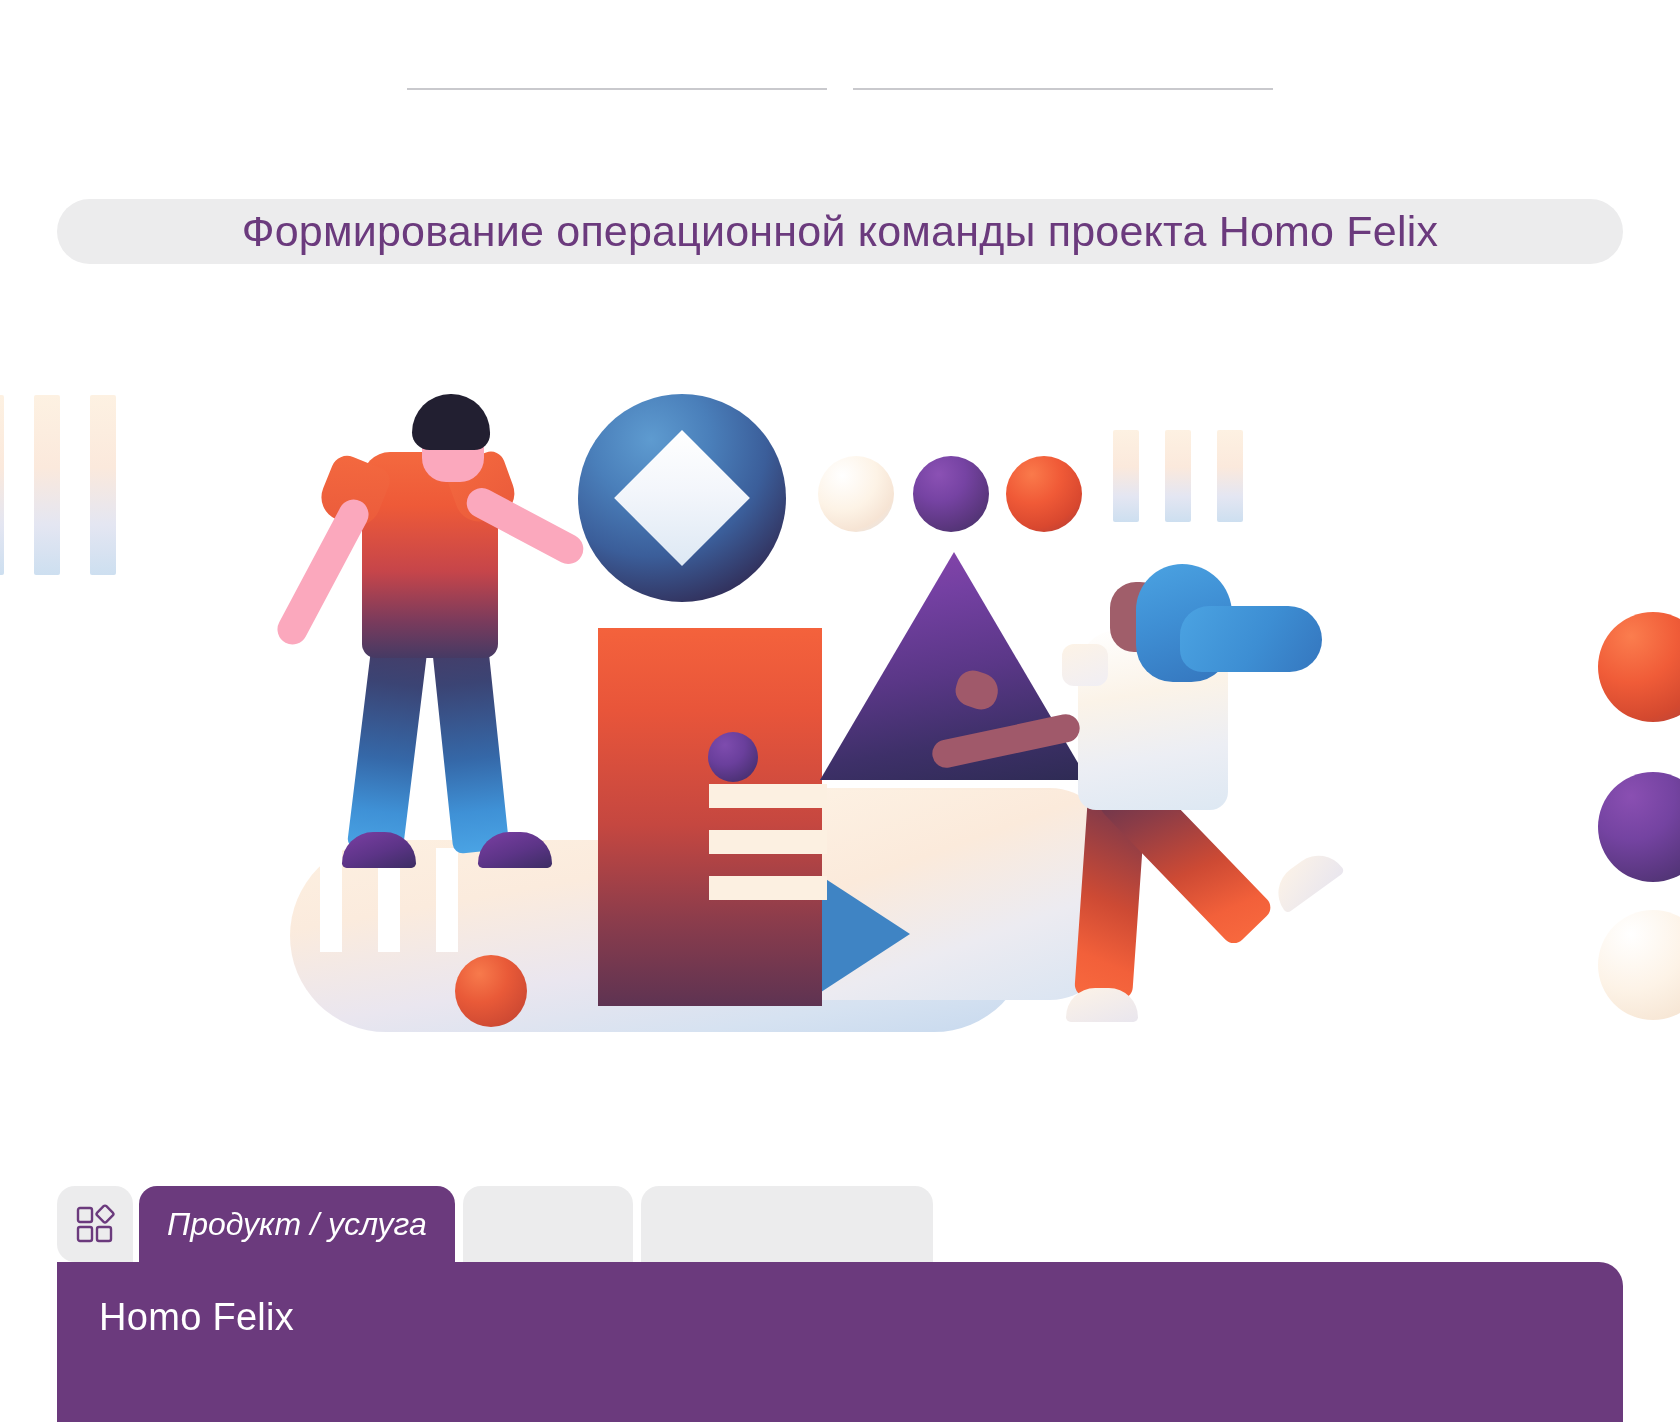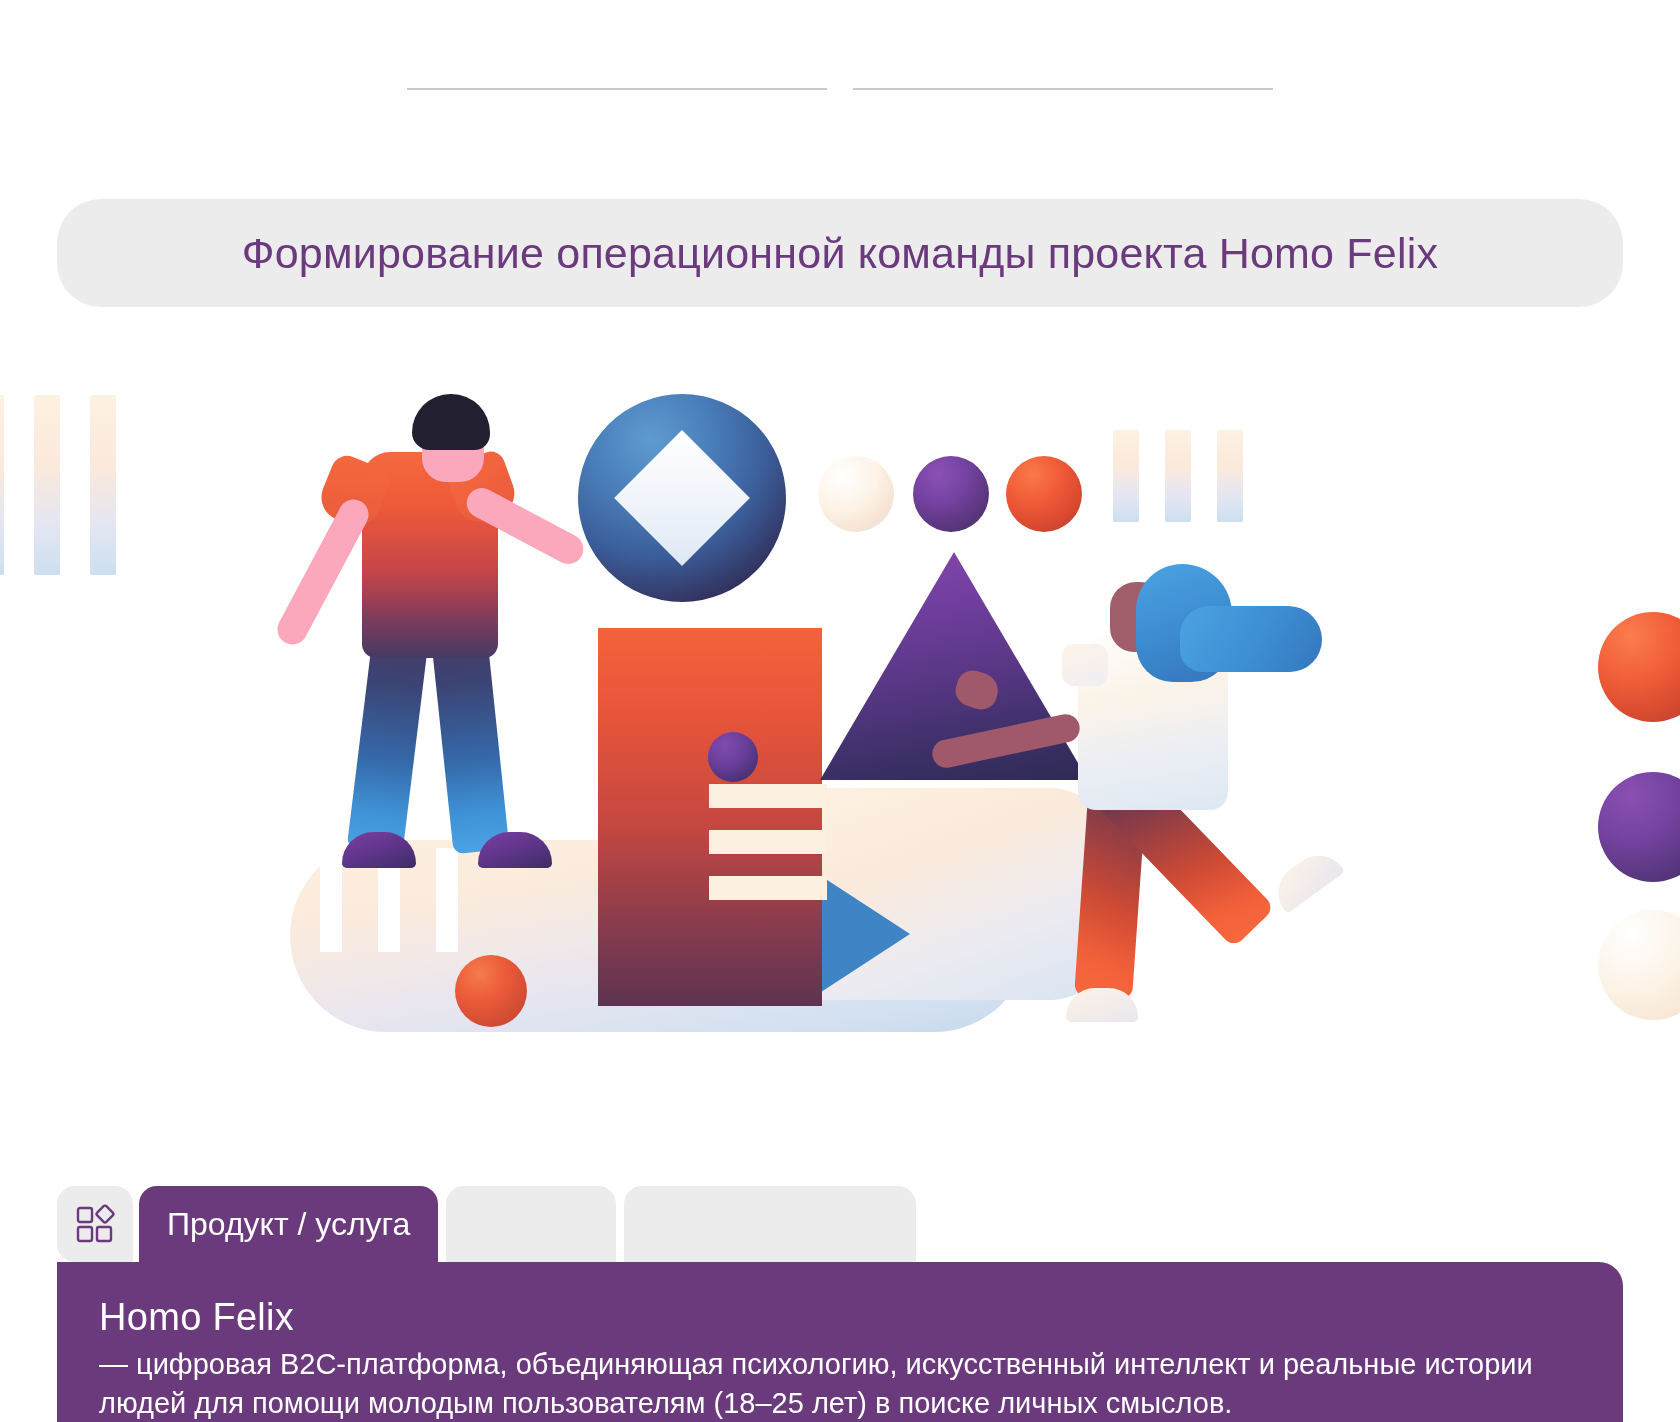--- a/index.html
+++ b/index.html
@@ -45,21 +45,21 @@
     font-weight: 400;
     white-space: nowrap;
   }
 
   
   .title-pill {
     position: absolute;
     top: 199px;
     left: 57px;
     width: 1566px;
-    height: 108px;
+    height: 65px;
     background: #ececed;
     border-radius: 44px;
     display: flex;
     align-items: center;
     justify-content: center;
   }
   .title-text {
     font-size: 43px;
     color: #6b3a7d;
     font-weight: 400;
@@ -234,20 +234,21 @@
     background: linear-gradient(160deg,#fdf3e7,#e9e6ee); }
 
   
   .tabrow {
     position: absolute;
     top: 1186px;
     left: 57px;
     display: flex;
     align-items: flex-start;
     gap: 0;
+    font-style: italic;
   }
   .tab-icon-box {
     width: 76px; height: 76px;
     background: #ececed;
     border-radius: 18px 18px 0 18px;
     display: flex; align-items: center; justify-content: center;
     margin-right: 6px;
   }
   .tab {
     height: 76px;
@@ -386,16 +387,15 @@
       <span></span>
     </div>
     <div class="tab-gap"></div>
     <div class="tab ghost" style="width:292px;">
       <span></span>
     </div>
   </div>
 
   <div class="panel">
     <div class="panel-title">Homo Felix</div>
-    <div class="panel-body">— цифровая B2C-платформа, объединяющая психологию, искусственный интеллект и реальные истории людей для помощи молодым пользователям (18–25 лет) в поиске личных смыслов.</div>
   </div>
 
 </div>
 
 </body></html>

